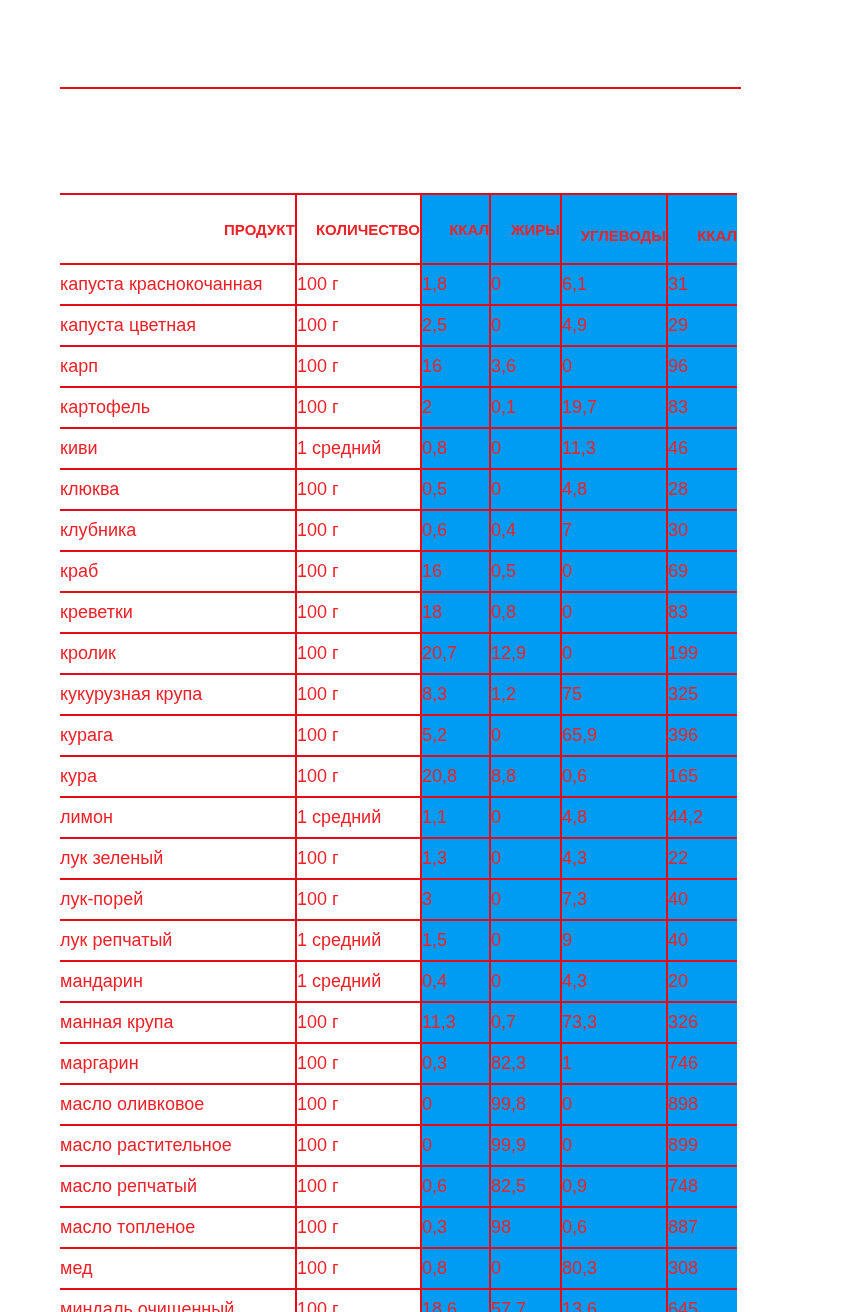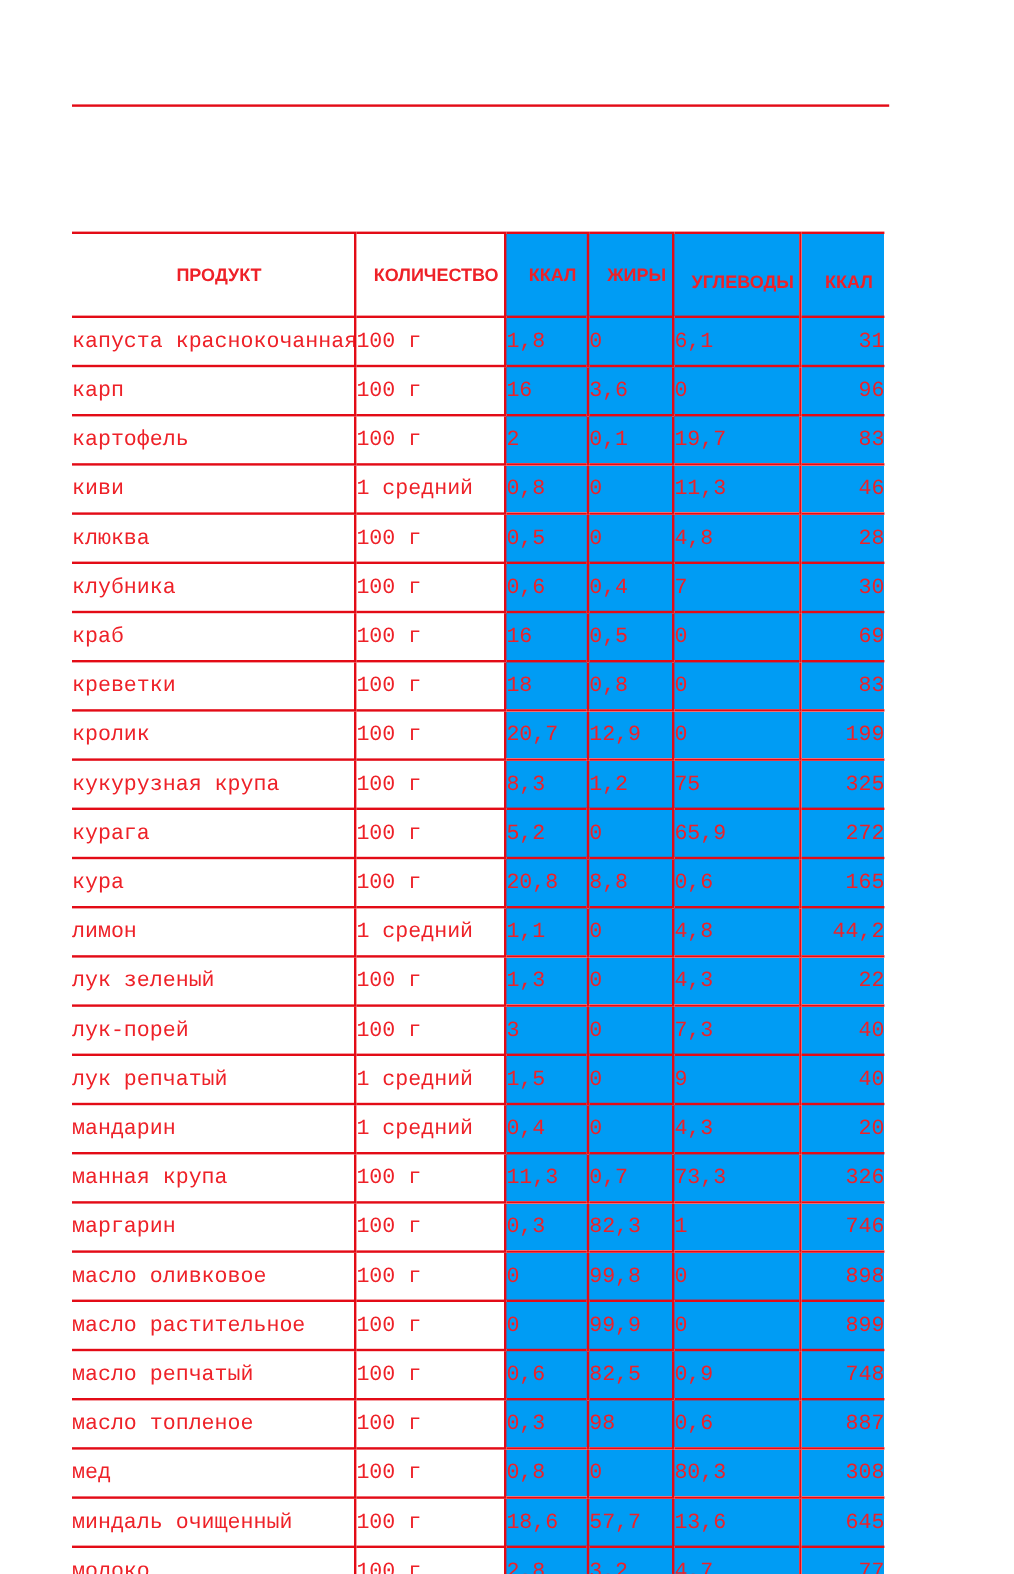--- a/index.html
+++ b/index.html
@@ -42,44 +42,43 @@
   .nutrition th:nth-child(n+2),
   .nutrition td:nth-child(n+2){
     border-left:2px solid var(--line-red);
   }
   
   .nutrition th:nth-child(n+3),
   .nutrition td:nth-child(n+3){
     background:var(--cell-blue);
   }
   .nutrition thead tr{height:70px;}
-  .nutrition tbody tr{height:41px;font-family:Liberation Mono, monospace;}
+  .nutrition tbody tr{height:41px;}
   .nutrition th{
     font-size:15px;
     font-weight:bold;
-    text-align:center;
+    text-align:right;
     vertical-align:middle;
     padding-left:10px;
   }
   .nutrition td{
     font-size:18px;
     vertical-align:middle;
   }
   .c-product{padding-left:9px;}
   .c-qty{padding-left:10px;margin-top:24px;}
   .c-protein{padding-left:7px;}
   .c-fat,.c-carb{
     padding-left:7px;
     vertical-align:top;
     padding-top:3px;
   }
   .c-kcal{
     padding-left:11px;
     padding-top:9px;
-    text-align:right;
   }
 </style>
 </head>
 <body>
 
 <div class="page">
   <div class="top-rule"></div>
 
   <table class="nutrition">
     <colgroup>
@@ -103,20 +102,28 @@
     <tbody>
         <tr>
           <td class="c-product">капуста краснокочанная</td>
           <td class="c-qty">100 г</td>
           <td class="c-protein">1,8</td>
           <td class="c-fat">0</td>
           <td class="c-carb">6,1</td>
           <td class="c-kcal">31</td>
         </tr>
         <tr>
+          <td class="c-product">капуста цветная</td>
+          <td class="c-qty">100 г</td>
+          <td class="c-protein">2,5</td>
+          <td class="c-fat">0</td>
+          <td class="c-carb">4,9</td>
+          <td class="c-kcal">29</td>
+        </tr>
+        <tr>
           <td class="c-product">карп</td>
           <td class="c-qty">100 г</td>
           <td class="c-protein">16</td>
           <td class="c-fat">3,6</td>
           <td class="c-carb">0</td>
           <td class="c-kcal">96</td>
         </tr>
         <tr>
           <td class="c-product">картофель</td>
           <td class="c-qty">100 г</td>
@@ -180,21 +187,21 @@
           <td class="c-fat">1,2</td>
           <td class="c-carb">75</td>
           <td class="c-kcal">325</td>
         </tr>
         <tr>
           <td class="c-product">курага</td>
           <td class="c-qty">100 г</td>
           <td class="c-protein">5,2</td>
           <td class="c-fat">0</td>
           <td class="c-carb">65,9</td>
-          <td class="c-kcal">272</td>
+          <td class="c-kcal">396</td>
         </tr>
         <tr>
           <td class="c-product">кура</td>
           <td class="c-qty">100 г</td>
           <td class="c-protein">20,8</td>
           <td class="c-fat">8,8</td>
           <td class="c-carb">0,6</td>
           <td class="c-kcal">165</td>
         </tr>
         <tr>

